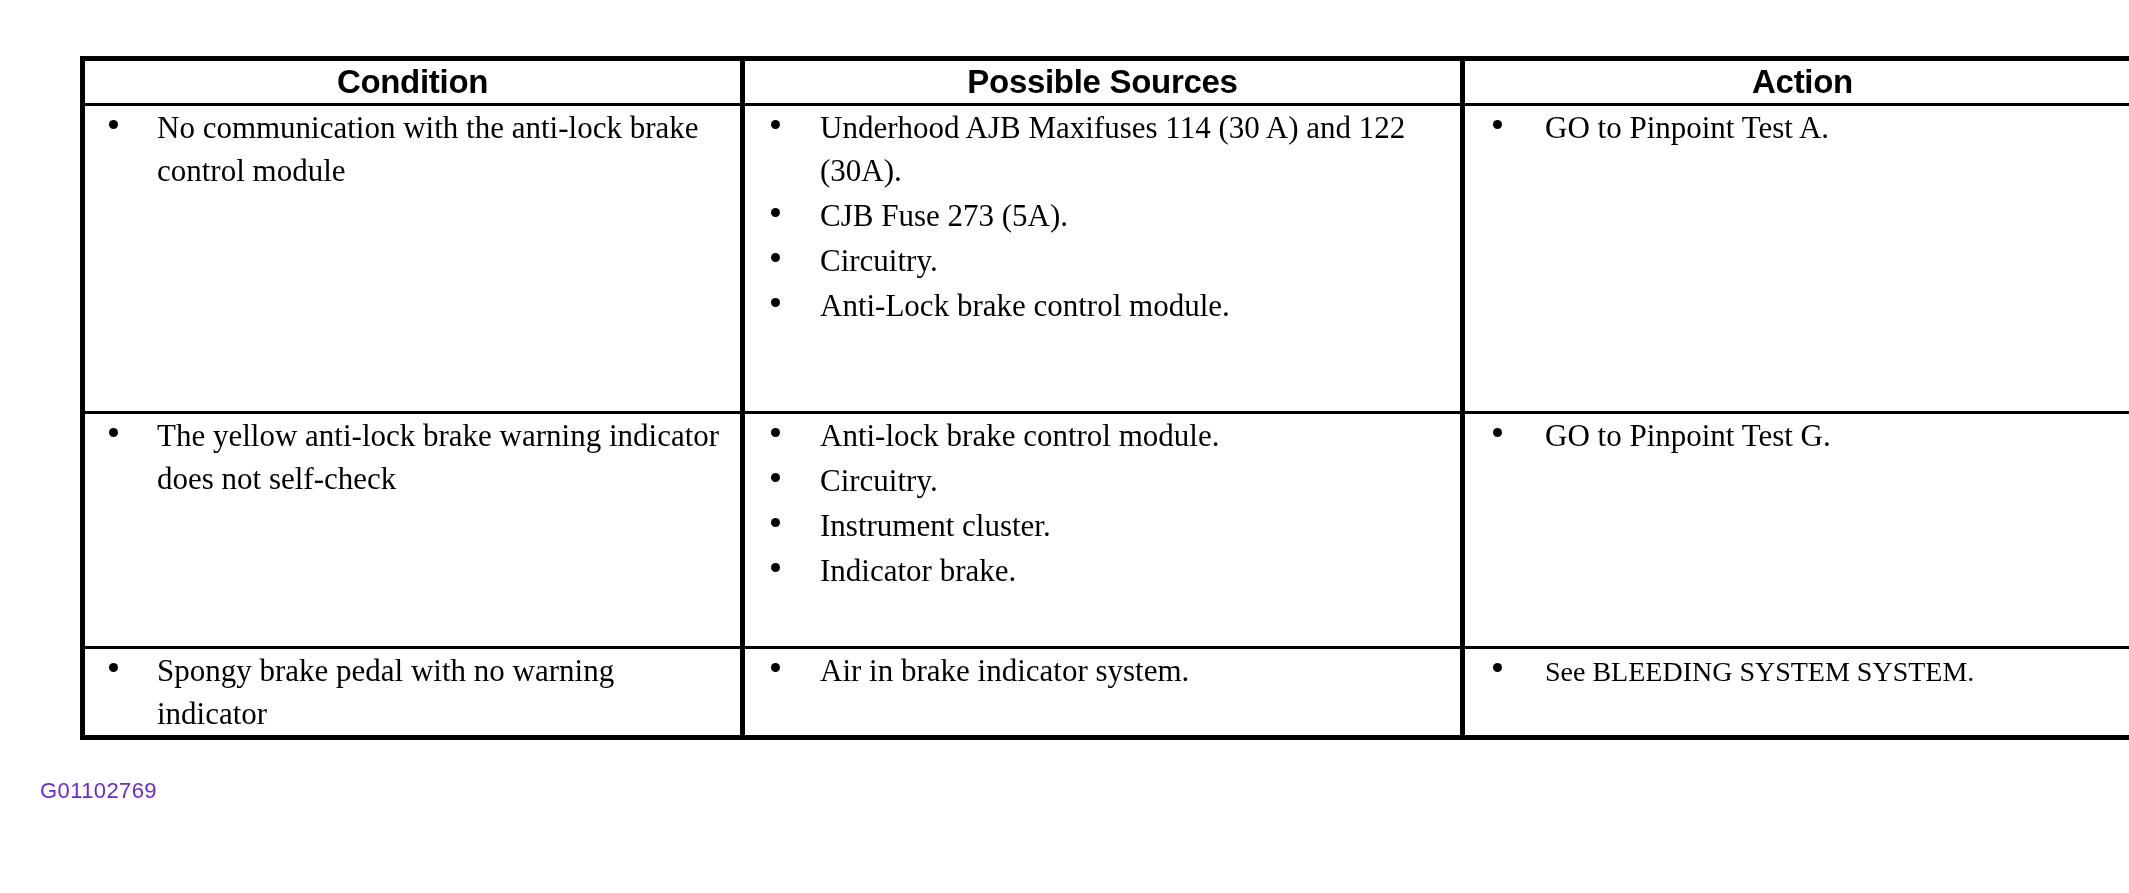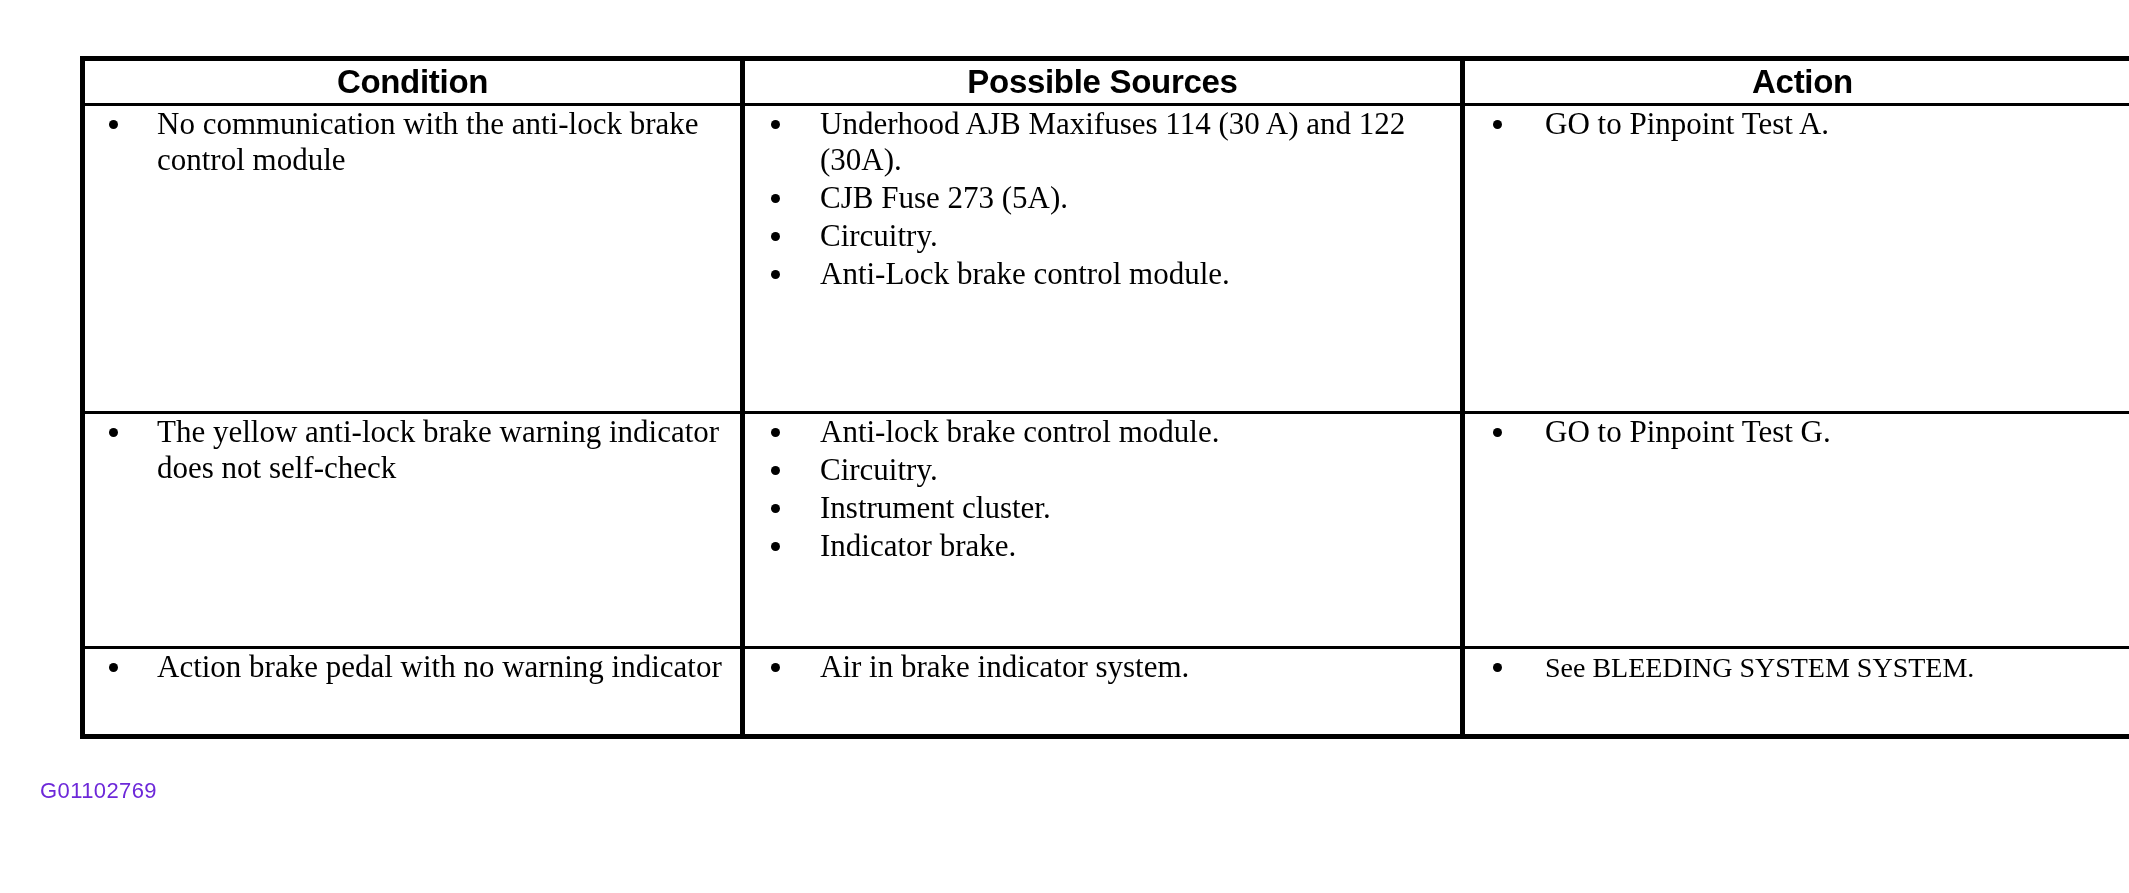--- a/index.html
+++ b/index.html
@@ -84,21 +84,21 @@
   ul.bullets {
     list-style: none;
     margin: 0;
     padding: 0;
   }
   ul.bullets > li {
     position: relative;
     padding-left: 57px;
     margin: 0 16px 0 22px;
     font-size: 31px;
-    line-height: 36px;
+    line-height: 43px;
     font-family: "Liberation Serif", serif;
   }
   ul.bullets > li + li { margin-top: 2px; }
 
   ul.bullets > li .bullet-dot {
     position: absolute;
     left: 6px;
     top: 14px;
     width: 9px;
     height: 9px;
@@ -222,21 +222,21 @@
             </li>
           </ul>
         </td>
       </tr>
 
       <tr class="body-row r3 last">
         <td class="col-condition">
           <ul class="bullets">
             <li>
               <span class="bullet-dot"></span>
-              <span>Action brake pedal with no warning indicator</span>
+              <span>Spongy brake pedal with no warning indicator</span>
             </li>
           </ul>
         </td>
         <td class="col-sources">
           <ul class="bullets">
             <li>
               <span class="bullet-dot"></span>
               <span>Air in brake indicator system.</span>
             </li>
           </ul>

